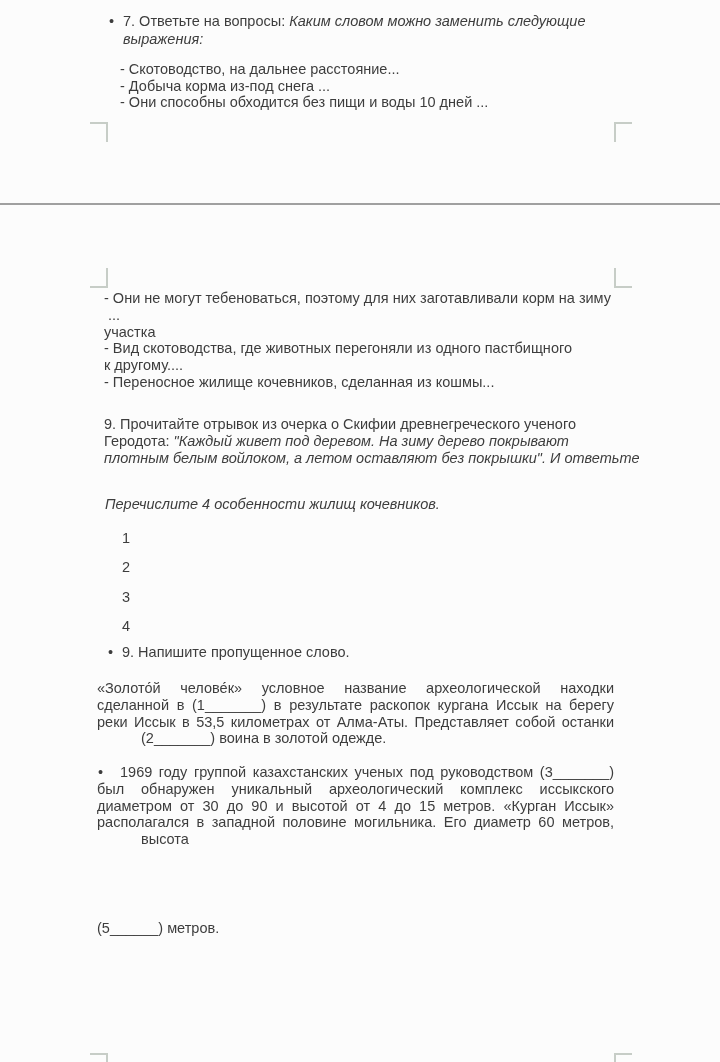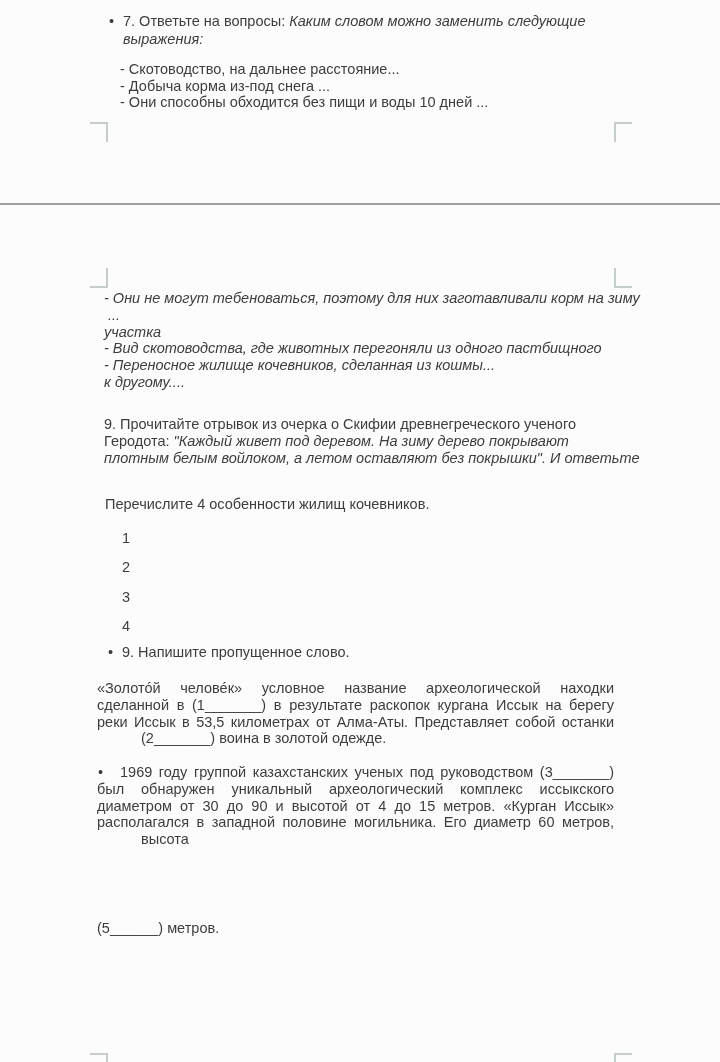--- a/index.html
+++ b/index.html
@@ -52,38 +52,38 @@
     <div class="abs mark tr-open" style="top:122px;left:614px;"></div>
   </section>
 
   <div class="abs divider" style="top:203px;"></div>
 
   <section>
 
     <div class="abs mark bl-open" style="top:268px;left:90px;"></div>
     <div class="abs mark br-open" style="top:268px;left:614px;"></div>
 
-    <div class="abs" style="top:290px;left:104px;line-height:16.8px;font-style:italic;">
+    <div class="abs" style="top:290px;left:104px;line-height:16.8px;">
       <div class="line">- Они не могут тебеноваться, поэтому для них заготавливали корм на зиму</div>
       <div class="pre"> ...</div>
       <div class="line">участка</div>
       <div class="line">- Вид скотоводства, где животных перегоняли из одного пастбищного</div>
+      <div class="line">к другому....</div>
       <div class="line">- Переносное жилище кочевников, сделанная из кошмы...</div>
-      <div class="line">к другому....</div>
     </div>
 
     <div class="abs" style="top:416px;left:104px;line-height:16.9px;">
       <div class="line">9. Прочитайте отрывок из очерка о Скифии древнегреческого ученого</div>
       <div class="line">
         <span>Геродота: </span><span class="it">"Каждый живет под деревом. На зиму дерево покрывают</span>
       </div>
       <div class="line it">плотным белым войлоком, а летом оставляют без покрышки". И ответьте</div>
     </div>
 
-    <div class="abs line" style="top:496px;left:105px;">Перечислите 4 особенности жилищ кочевников.</div>
+    <div class="abs line" style="top:496px;left:105px;font-style:italic;">Перечислите 4 особенности жилищ кочевников.</div>
 
     <div class="abs numlist" style="top:524px;left:122px;">
       <div>1</div>
       <div>2</div>
       <div>3</div>
       <div>4</div>
     </div>
 
     <div class="abs qrow" style="top:644px;left:108px;">
       <span class="bullet">•</span>

